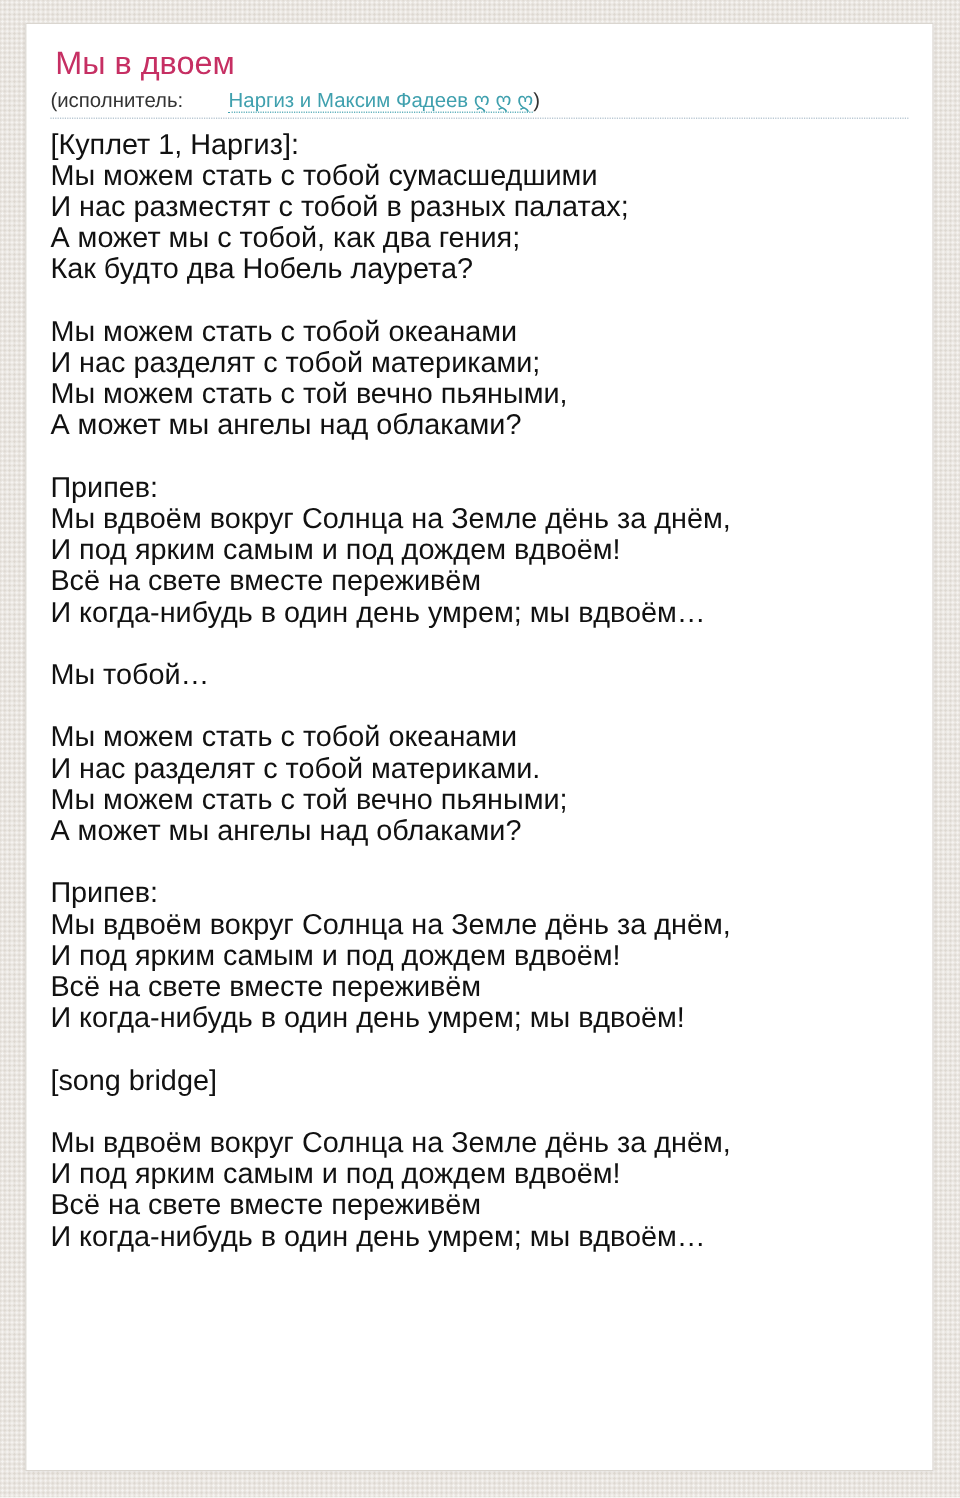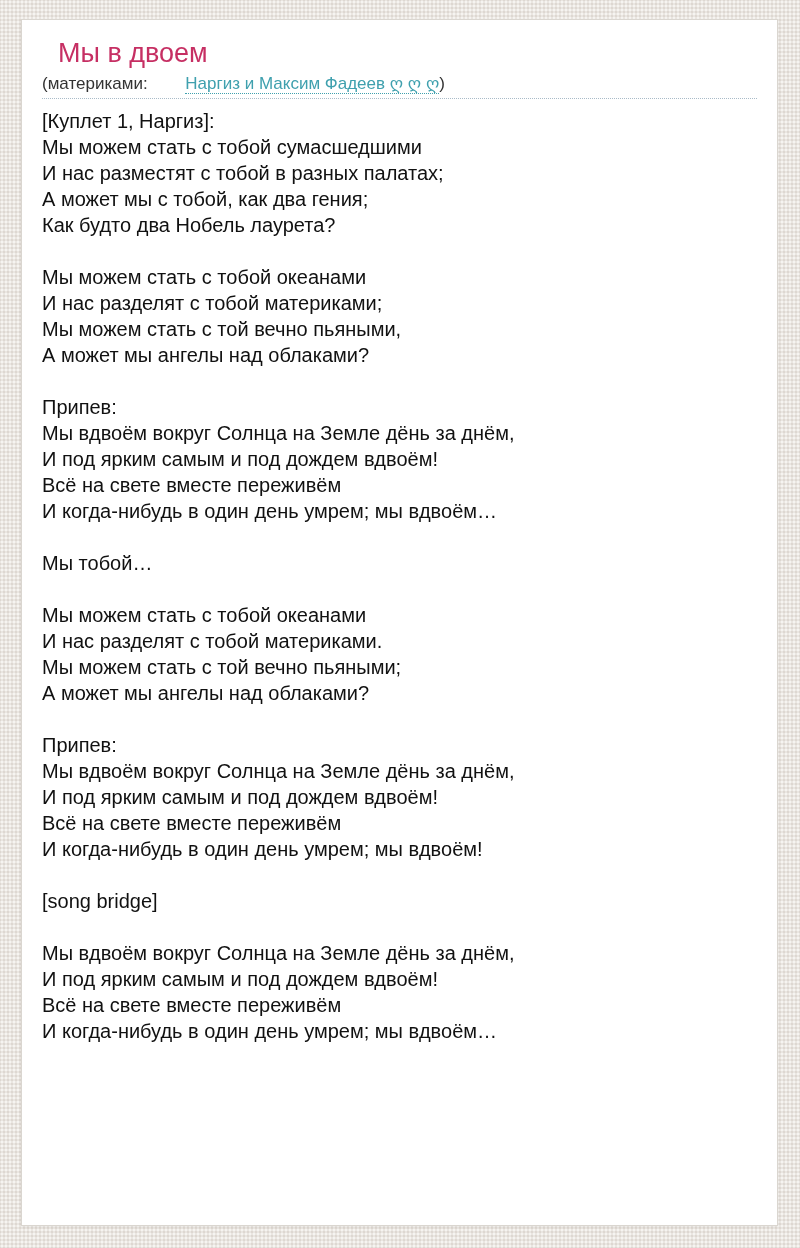--- a/index.html
+++ b/index.html
@@ -32,21 +32,21 @@
   .card {
     width: 100%;
     height: 100%;
     background: var(--card);
     border: 1px solid #dad6d0;
     box-shadow: 0 1px 3px rgba(0,0,0,0.06);
     padding: 20px 20px 0 20px;
     overflow: hidden;
   }
   h1.title {
-    margin: 0 0 5px 16px;
+    margin: 0 0 5px 4px;
     font-size: 27px;
     line-height: 27px;
     font-weight: 400;
     color: var(--accent);
   }
   .artist-line {
     font-size: 17px;
     line-height: 23px;
     color: #333333;
     padding-bottom: 3px;
@@ -54,39 +54,39 @@
   }
   .artist-link {
     color: var(--link);
     text-decoration: none;
     border-bottom: 1px dotted var(--link);
     cursor: pointer;
     margin-left: 33px;
   }
   .lyrics {
     margin-top: 9px;
-    font-size: 20px;
+    font-size: 24px;
     line-height: 26px;
     color: var(--text);
   }
   .stanza {
     margin: 0 0 26px 0;
     white-space: pre-line;
   }
 </style>
 </head>
 <body>
 
 <div class="page">
   <div class="card">
 
     <div>
       <h1 class="title">Мы в двоем</h1>
 
-      <div class="artist-line"><span>(материками: </span><a class="artist-link">Наргиз и Максим Фадеев ღ ღ ღ</a><span>)</span></div>
+      <div class="artist-line"><span>(исполнитель: </span><a class="artist-link">Наргиз и Максим Фадеев ღ ღ ღ</a><span>)</span></div>
     </div>
 
     <div class="lyrics">
         <p class="stanza">[Куплет 1, Наргиз]:
 Мы можем стать с тобой сумасшедшими
 И нас разместят с тобой в разных палатах;
 А может мы с тобой, как два гения;
 Как будто два Нобель лаурета?</p>
         <p class="stanza">Мы можем стать с тобой океанами
 И нас разделят с тобой материками;

